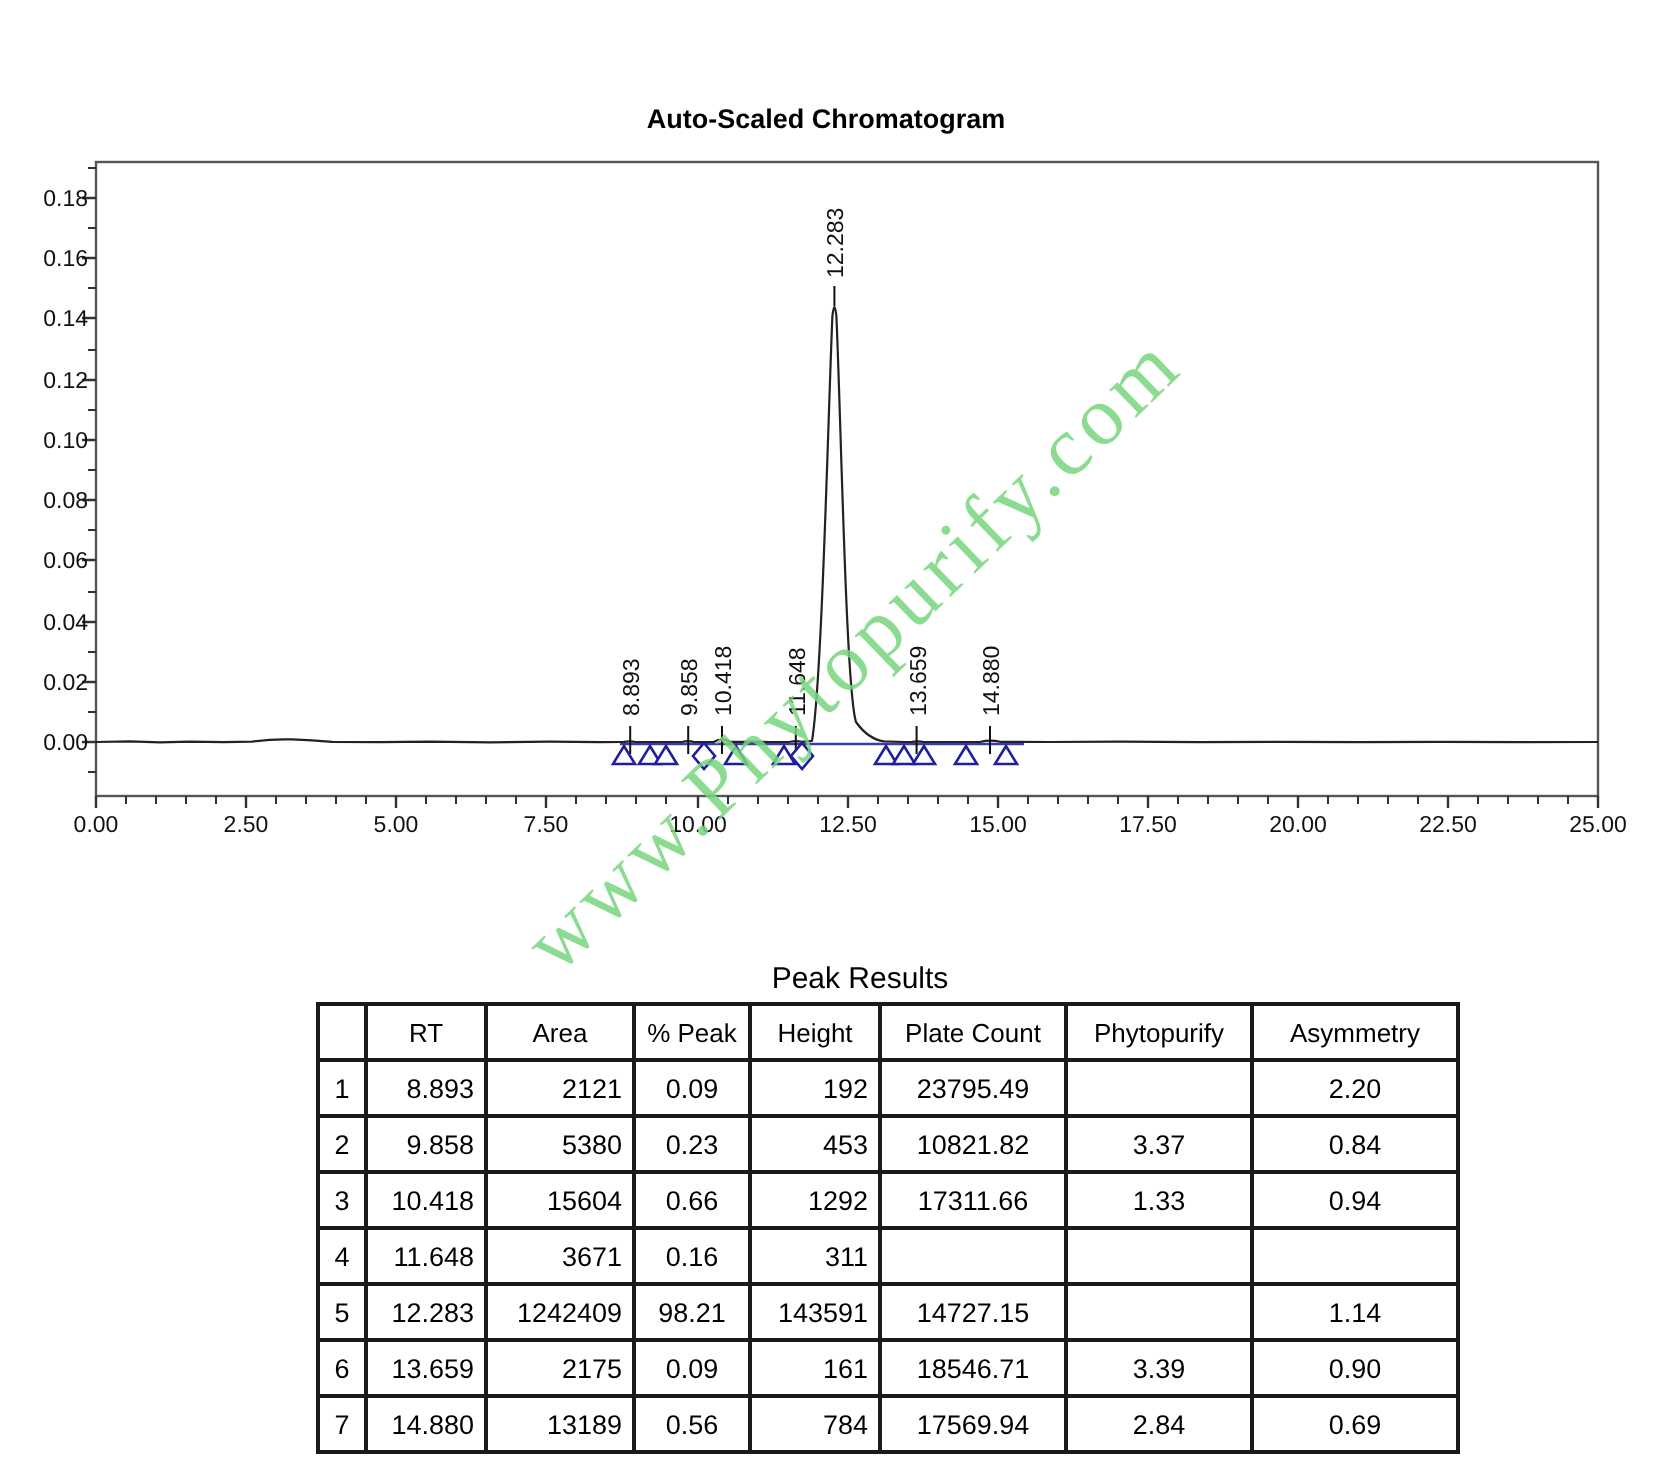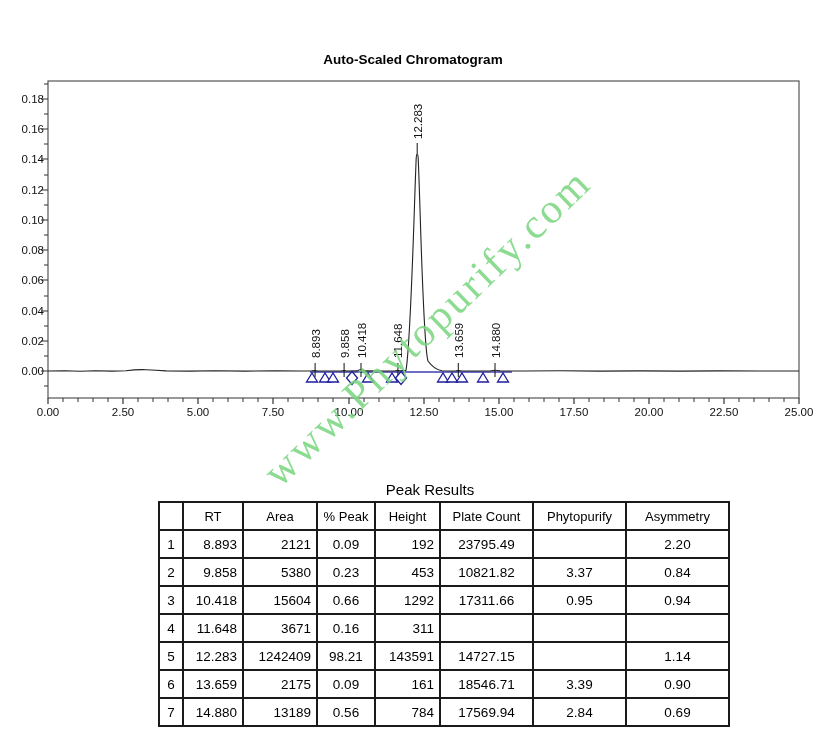--- a/index.html
+++ b/index.html
@@ -145,21 +145,21 @@
           <td class="al-c">3.37</td>
           <td class="al-c">0.84</td>
         </tr>
         <tr>
           <td class="al-c">3</td>
           <td class="al-r">10.418</td>
           <td class="al-r">15604</td>
           <td class="al-c">0.66</td>
           <td class="al-r">1292</td>
           <td class="al-c">17311.66</td>
-          <td class="al-c">0.95</td>
+          <td class="al-c">1.33</td>
           <td class="al-c">0.94</td>
         </tr>
         <tr>
           <td class="al-c">4</td>
           <td class="al-r">11.648</td>
           <td class="al-r">3671</td>
           <td class="al-c">0.16</td>
           <td class="al-r">311</td>
           <td class="al-c"></td>
           <td class="al-c"></td>

